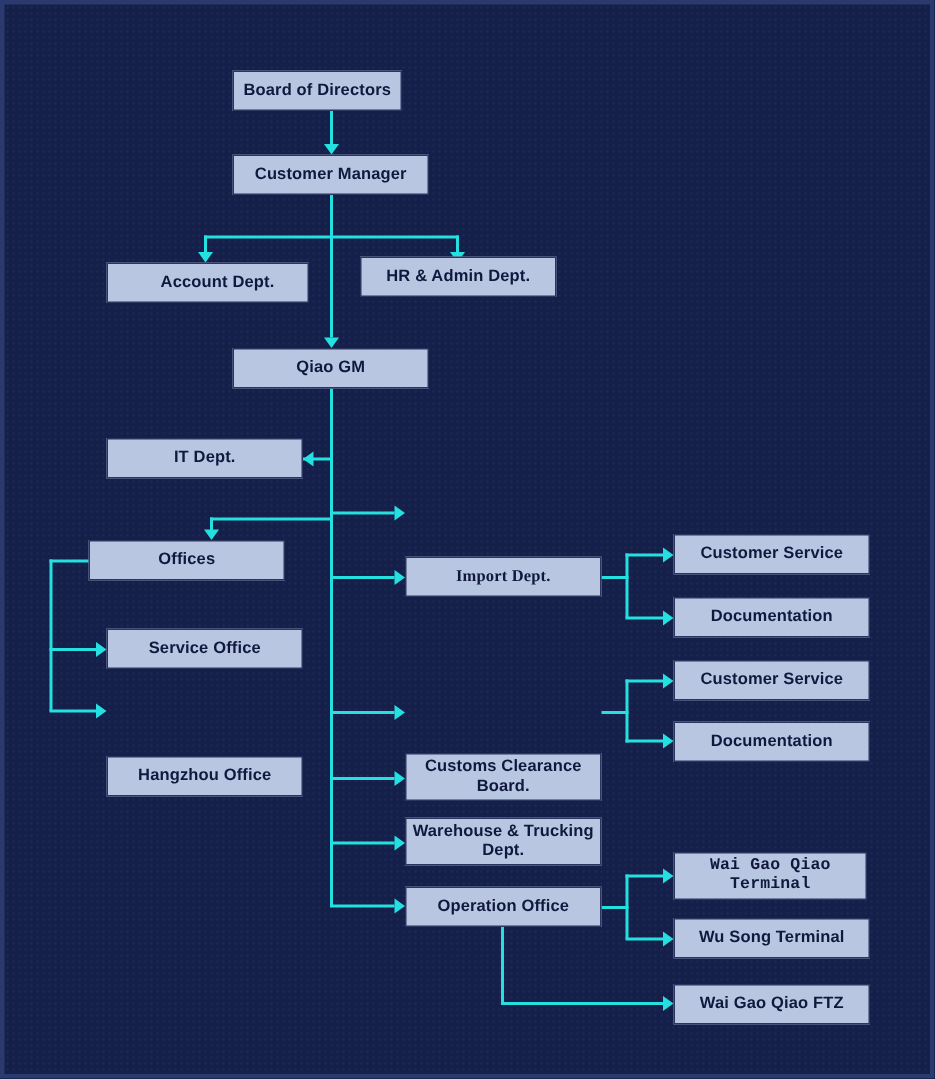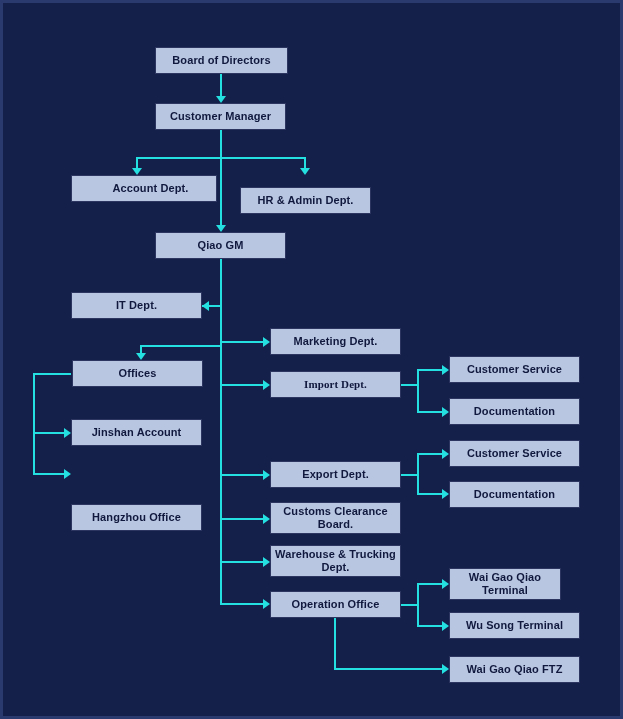--- a/index.html
+++ b/index.html
@@ -139,35 +139,33 @@
   <div class="conn" style="left:414px; top:580px; width:2px; height:43px;"></div>
   <div class="conn" style="left:414px; top:580px; width:25px; height:2px;"></div>
   <div class="arrow right" style="left:439px; top:576px;"></div>
   <div class="conn" style="left:414px; top:622px; width:25px; height:2px;"></div>
   <div class="arrow right" style="left:439px; top:618px;"></div>
 
   <div class="conn" style="left:331px; top:615px; width:2px; height:51px;"></div>
   <div class="conn" style="left:331px; top:665px; width:108px; height:2px;"></div>
   <div class="arrow right" style="left:439px; top:661px;"></div>
 
-  <div class="node" style="left:152px; top:44px; width:133px; height:27px;">Board of Directors</div>
+  <div class="node" style="left:152px; top:44px; width:113px; height:27px;">Board of Directors</div>
   <div class="node" style="left:152px; top:100px; width:131px; height:27px;">Customer Manager</div>
-  <div class="node" style="left:68px;  top:172px; width:146px; height:27px;padding-left:16px;">Account Dept.</div>
-  <div class="node" style="left:237px; top:184px; width:131px; height:27px;">HR &amp; Admin Dept.</div>
+  <div class="node" style="left:68px;  top:172px; width:135px; height:27px;padding-left:16px;">Account Dept.</div>
+  <div class="node" style="left:237px; top:168px; width:131px; height:27px;">HR &amp; Admin Dept.</div>
   <div class="node" style="left:152px; top:229px; width:131px; height:27px;">Qiao GM</div>
   <div class="node" style="left:68px;  top:289px; width:131px; height:27px;text-align:right;">IT Dept.</div>
-  <div class="node" style="left:69px;  top:357px; width:131px; height:27px;">Offices</div>
-  <div class="node" style="left:68px;  top:416px; width:131px; height:27px;">Jinshan Account</div>
+  <div class="node" style="left:56px;  top:357px; width:131px; height:27px;">Offices</div>
+  <div class="node" style="left:68px;  top:416px; width:131px; height:27px;">Service Office</div>
   <div class="node" style="left:68px;  top:457px; width:131px; height:27px;margin-top:44px;">Hangzhou Office</div>
-  <div class="node" style="left:267px; top:325px; width:131px; height:27px;">Marketing Dept.</div>
   <div class="node" style="left:267px; top:368px; width:131px; height:27px;font-family:Liberation Serif, serif;">Import Dept.</div>
   <div class="node" style="left:446px; top:353px; width:131px; height:27px;">Customer Service</div>
   <div class="node" style="left:446px; top:395px; width:131px; height:27px;">Documentation</div>
-  <div class="node" style="left:267px; top:458px; width:131px; height:27px;">Export Dept.</div>
   <div class="node" style="left:446px; top:437px; width:131px; height:27px;">Customer Service</div>
   <div class="node" style="left:446px; top:478px; width:131px; height:27px;">Documentation</div>
   <div class="node" style="left:267px; top:499px; width:131px; height:32px;">Customs Clearance Board.</div>
   <div class="node" style="left:267px; top:542px; width:131px; height:32px;">Warehouse &amp; Trucking Dept.</div>
   <div class="node" style="left:267px; top:588px; width:131px; height:27px;">Operation Office</div>
-  <div class="node" style="left:446px; top:565px; width:112px; height:32px;">Wai Gao Qiao Terminal</div>
+  <div class="node" style="left:446px; top:565px; width:129px; height:32px;font-family:Liberation Mono, monospace;">Wai Gao Qiao Terminal</div>
   <div class="node" style="left:446px; top:653px; width:131px; height:27px;">Wai Gao Qiao FTZ</div>
   <div class="node" style="left:446px; top:609px; width:131px; height:27px;">Wu Song Terminal</div>
 </div>
 
 </body></html>

